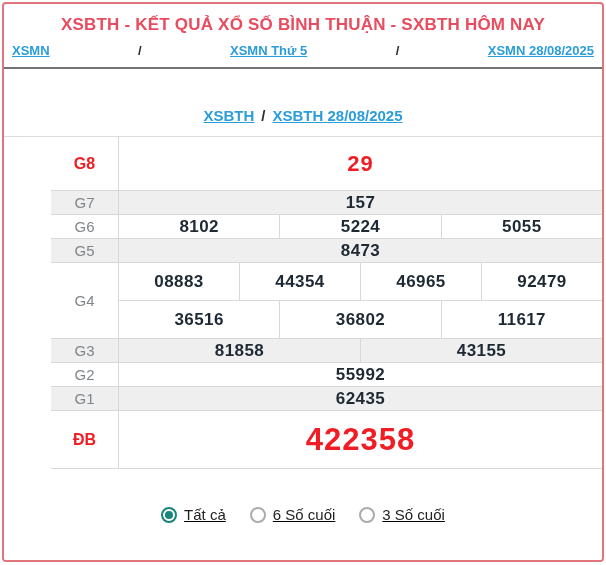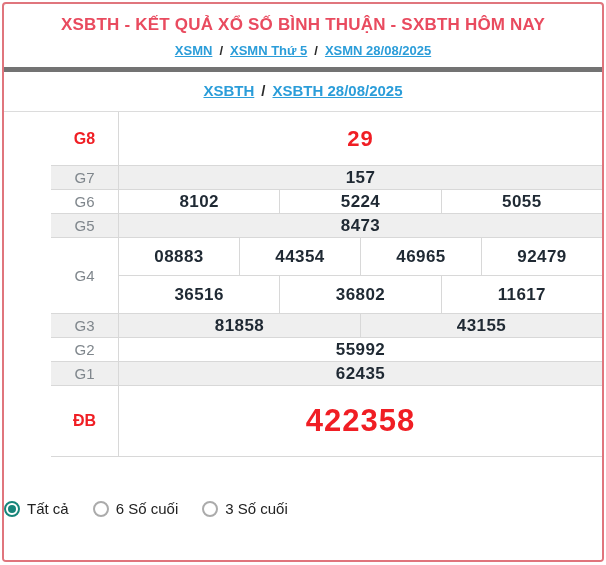--- a/index.html
+++ b/index.html
@@ -7,29 +7,29 @@
     font-family: "Liberation Sans", sans-serif; position: relative; }
 
   .card {
     position: absolute; top: 2px; left: 2px; right: 2px; bottom: 3px;
     background: #fff; border: 2px solid var(--border-pink, #e0757d);
     border-radius: 4px; overflow: hidden;
     display: flex; flex-direction: column;
   }
 
   
-  .header { padding: 11px 8px 9px; border-bottom: 5px solid #737373; }
+  .header { padding: 11px 8px 9px; border-bottom: 2px solid #737373; }
   .title {
     text-align: center; font-size: 17px; font-weight: 700;
     color: var(--title-red, #e94b5f); margin-bottom: 8px; letter-spacing: .2px;
   }
   .crumbs { display: flex; justify-content: center; align-items: center; gap: 7px; font-weight: 700; }
   .crumbs a { color: var(--link-blue, #2b9dd9); text-decoration: underline; cursor: pointer; }
-  .crumbs-sm { font-size: 13px; }
-  .crumbs-lg { font-size: 15px; }
+  .crumbs-sm { font-size: 13px; justify-content: space-between; }
+  .crumbs-lg { font-size: 15px; margin-top: 28px; }
   .sep { color: #2b2b2b; font-weight: 700; }
 
   .subheader { padding: 10px 8px 12px; border-bottom: 1px solid #dcdcdc; }
 
   
   .table { display: flex; flex-direction: column; padding-left: 47px; }
   .row { display: flex; border-bottom: 1px solid var(--grid-gray, #d8d8d8); background: #fff; }
   .row.gray { background: var(--row-gray, #efefef); }
   .row .label {
     flex: 0 0 68px; border-right: 1px solid var(--grid-gray, #d8d8d8);
@@ -42,28 +42,28 @@
   .subrow + .subrow { border-top: 1px solid var(--grid-gray, #d8d8d8); }
   .cell {
     flex: 1; display: flex; align-items: center; justify-content: center;
     font-size: 17px; font-weight: 700; color: var(--text-dark, #1f2933);
     letter-spacing: .4px;
   }
   .cell + .cell { border-left: 1px solid var(--grid-gray, #d8d8d8); }
   .size-normal { height: 24px; }
   .size-normal.multi { height: 76px; }
   .size-large { height: 54px; }
-  .size-xlarge { height: 71px; }
+  .size-xlarge { height: 58px; }
   .size-large .cell { font-size: 22px; color: var(--accent-red, #f01e24); letter-spacing: 1px; }
   .size-xlarge .cell { font-size: 31px; color: var(--accent-red, #f01e24); letter-spacing: 1px; }
 
   
   .footer {
-    flex: 1; min-height: 38px; display: flex; align-items: center; 
-    gap: 24px; background: #fff;
+    flex: 1; min-height: 38px; display: flex; align-items: center; justify-content: center;
+    gap: 24px; background: #fff; text-decoration: underline;
   }
   .option { display: inline-flex; align-items: center; gap: 7px; font-size: 15px; color: #222; cursor: pointer; }
   .radio {
     width: 16px; height: 16px; border: 2px solid #ababab; border-radius: 50%;
     display: inline-flex; align-items: center; justify-content: center; background: #fff; flex: 0 0 auto;
   }
   .radio.checked { border-color: var(--radio-teal, #17857a); }
   .radio.checked::after {
     content: ''; width: 8px; height: 8px; border-radius: 50%;
     background: var(--radio-teal, #17857a);

